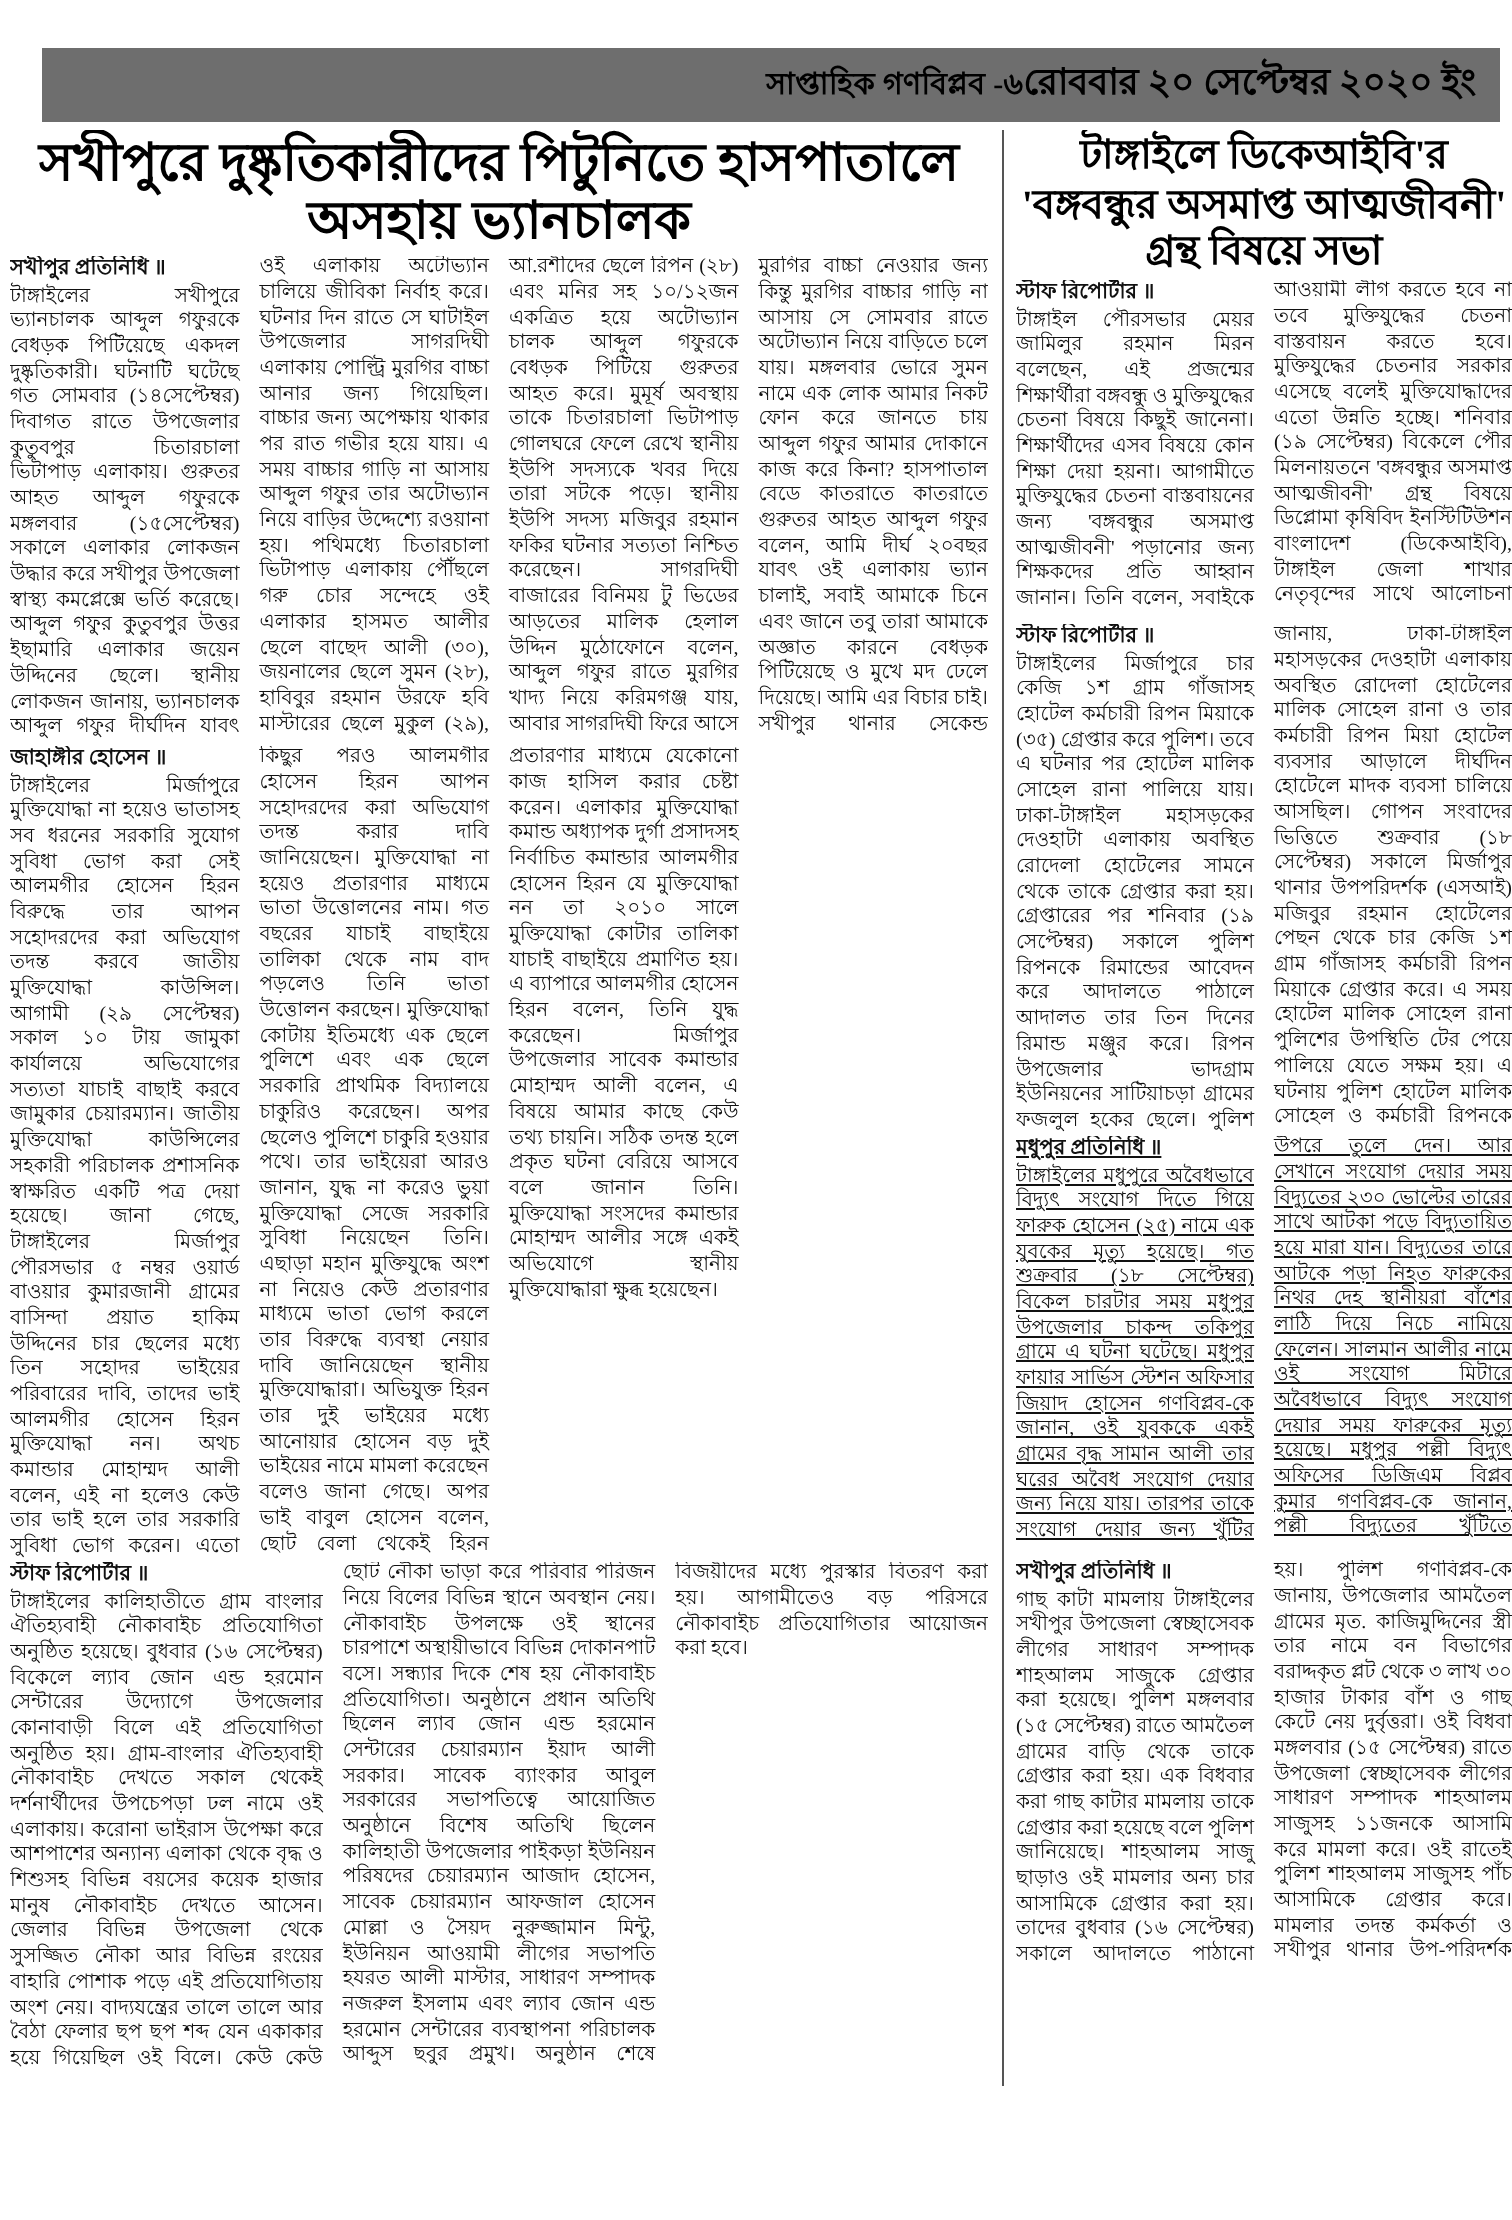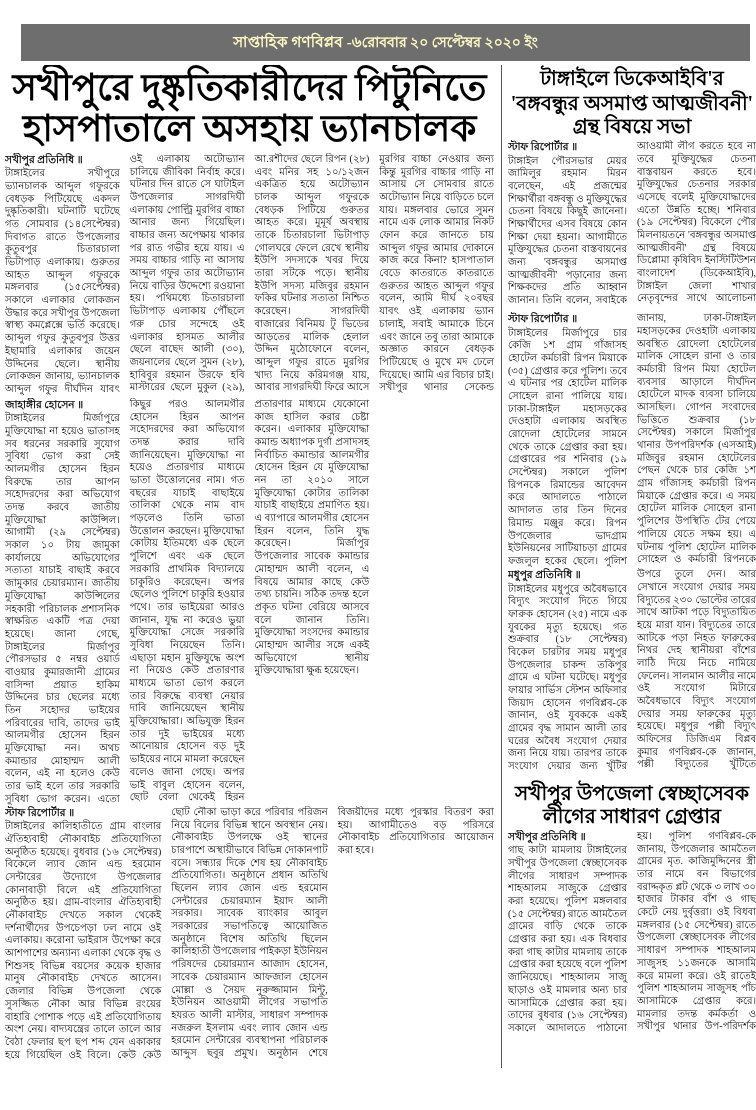--- a/index.html
+++ b/index.html
@@ -3,56 +3,56 @@
 <meta charset="utf-8">
 <style>
   html,body{margin:0;padding:0;background:#e9e9e9;}
   .page{
     position:relative;width:756px;height:1110px;background:#ffffff;
     font-family:"Liberation Serif","DejaVu Serif",serif;color:#111;
     overflow:hidden;box-sizing:border-box;padding:0 5px;
   }
   
   .masthead{
-    margin:24px 1px 4px 16px;height:37px;background:#6e6e6e;color:#fef9c3;
-    display:flex;align-items:center;justify-content:center;
+    margin:24px 1px 4px 16px;height:37px;background:#6e6e6e;color:#000000;
+    display:flex;align-items:center;justify-content:flex-end;
     padding:0 12px;box-sizing:border-box;
   }
   .masthead .paper-name{font-size:15px;font-weight:bold;letter-spacing:.2px;}
-  .masthead .issue-date{font-size:14px;font-weight:bold;}
+  .masthead .issue-date{font-size:18px;font-weight:bold;}
   
   .content{display:flex;gap:7px;}
   .region-left{width:489px;flex:0 0 auto;}
   .region-right{width:248px;flex:0 0 auto;border-left:1px solid #555;padding-left:6px;}
   
   .article{overflow:hidden;}
   .headline{
     font-weight:bold;text-align:center;line-height:1.12;color:#000;
     margin:2px 0 3px 0;
   }
-  .hl-xl{font-size:37px;}
+  .hl-xl{font-size:26px;}
   .hl-l{font-size:26px;}
   .hl-m{font-size:20px;}
   .byline{display:block;font-weight:bold;font-size:10.5px;margin-bottom:1px;}
   .cols{
     column-gap:10px;column-fill:auto;
     font-size:10px;line-height:1.27;text-align:justify;
     overflow:hidden;
   }
   .c4{column-count:4;}
   .c3{column-count:3;}
   .c2{column-count:2;}
   .body-text{display:inline;}
   
   #a-van   .cols{height:245px;}
   #a-mukti .cols{height:408px;}
   #a-boat  .cols{height:262px;}
   #a-dkib  .cols{height:172px;}
   #a-ganja .cols{height:256px;}
-  #a-elec  .cols{height:212px;}
+  #a-elec  .cols{height:212px;text-decoration:underline;}
   #a-league .cols{height:212px;}
 </style>
 </head>
 <body>
 
 <div class="page">
 
   <div class="masthead">
     <span class="paper-name">সাপ্তাহিক গণবিপ্লব -৬</span>
     <span class="issue-date">রোববার ২০ সেপ্টেম্বর ২০২০ ইং</span>
@@ -100,21 +100,20 @@
         </div>
       </div>
 
       <div class="article" id="a-elec">
         <div class="cols c2">
           <span class="byline">মধুপুর প্রতিনিধি ॥</span><span class="body-text">টাঙ্গাইলের মধুপুরে অবৈধভাবে বিদ্যুৎ সংযোগ দিতে গিয়ে ফারুক হোসেন (২৫) নামে এক যুবকের মৃত্যু হয়েছে। গত শুক্রবার (১৮ সেপ্টেম্বর) বিকেল চারটার সময় মধুপুর উপজেলার চাকন্দ তকিপুর গ্রামে এ ঘটনা ঘটেছে। মধুপুর ফায়ার সার্ভিস স্টেশন অফিসার জিয়াদ হোসেন গণবিপ্লব-কে জানান, ওই যুবককে একই গ্রামের বৃদ্ধ সামান আলী তার ঘরের অবৈধ সংযোগ দেয়ার জন্য নিয়ে যায়। তারপর তাকে সংযোগ দেয়ার জন্য খুঁটির উপরে তুলে দেন। আর সেখানে সংযোগ দেয়ার সময় বিদ্যুতের ২৩০ ভোল্টের তারের সাথে আটকা পড়ে বিদ্যুতায়িত হয়ে মারা যান। বিদ্যুতের তারে আটকে পড়া নিহত ফারুকের নিথর দেহ স্থানীয়রা বাঁশের লাঠি দিয়ে নিচে নামিয়ে ফেলেন। সালমান আলীর নামে ওই সংযোগ মিটারে অবৈধভাবে বিদ্যুৎ সংযোগ দেয়ার সময় ফারুকের মৃত্যু হয়েছে। মধুপুর পল্লী বিদ্যুৎ অফিসের ডিজিএম বিপ্লব কুমার গণবিপ্লব-কে জানান, পল্লী বিদ্যুতের খুঁটিতে অবৈধভাবে চোরাই সংযোগ দেয়া যা সম্পূর্ণ বেআইনি ঘটনা। এ ঘটনায় সঠিক বিচার হওয়া দরকার। উল্লেখ্য, নিহত ফারুকের একটি কন্যাসন্তান রয়েছে। আর এ ব্যাপারে নিহতের বাবা কিতাব আলী এই ঘটনার সঠিক বিচার দাবি করেছেন।</span>
         </div>
       </div>
 
       <div class="article" id="a-league">
-        <div class="headline hl-m">সখীপুর উপজেলা স্বেচ্ছাসেবক লীগের সাধারণ গ্রেপ্তার</div>
         <div class="cols c2">
           <span class="byline">সখীপুর প্রতিনিধি ॥</span><span class="body-text">গাছ কাটা মামলায় টাঙ্গাইলের সখীপুর উপজেলা স্বেচ্ছাসেবক লীগের সাধারণ সম্পাদক শাহআলম সাজুকে গ্রেপ্তার করা হয়েছে। পুলিশ মঙ্গলবার (১৫ সেপ্টেম্বর) রাতে আমতৈল গ্রামের বাড়ি থেকে তাকে গ্রেপ্তার করা হয়। এক বিধবার করা গাছ কাটার মামলায় তাকে গ্রেপ্তার করা হয়েছে বলে পুলিশ জানিয়েছে। শাহআলম সাজু ছাড়াও ওই মামলার অন্য চার আসামিকে গ্রেপ্তার করা হয়। তাদের বুধবার (১৬ সেপ্টেম্বর) সকালে আদালতে পাঠানো হয়। পুলিশ গণবিপ্লব-কে জানায়, উপজেলার আমতৈল গ্রামের মৃত. কাজিমুদ্দিনের স্ত্রী তার নামে বন বিভাগের বরাদ্দকৃত প্লট থেকে ৩ লাখ ৩০ হাজার টাকার বাঁশ ও গাছ কেটে নেয় দুর্বৃত্তরা। ওই বিধবা মঙ্গলবার (১৫ সেপ্টেম্বর) রাতে উপজেলা স্বেচ্ছাসেবক লীগের সাধারণ সম্পাদক শাহআলম সাজুসহ ১১জনকে আসামি করে মামলা করে। ওই রাতেই পুলিশ শাহআলম সাজুসহ পাঁচ আসামিকে গ্রেপ্তার করে। মামলার তদন্ত কর্মকর্তা ও সখীপুর থানার উপ-পরিদর্শক মনিরুজ্জামান গণবিপ্লব-কে বলেন, বিধবার বাঁশ ও গাছ কাটার মামলায় পাঁচ আসামিকে গ্রেপ্তার করে আদালতে পাঠানো হয়েছে।</span>
         </div>
       </div>
 
     </div>
   </div>
 </div>
 
 </body></html>

